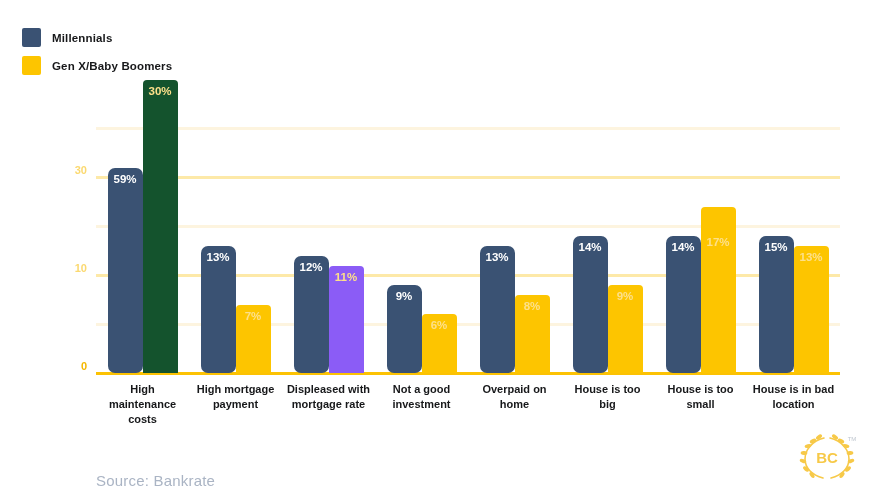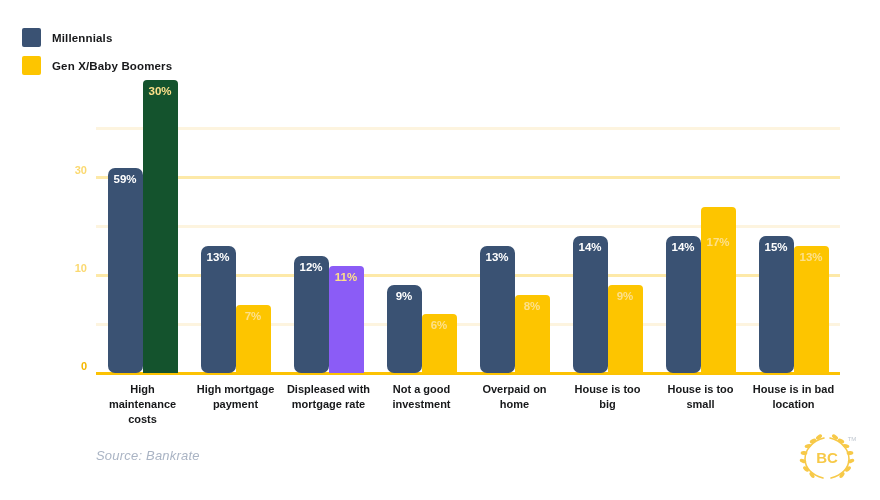--- a/index.html
+++ b/index.html
@@ -147,23 +147,22 @@
     color: #17181a;
     line-height: 1.35;
     padding: 0 4px;
     box-sizing: border-box;
   }
 
   
   .source {
     position: absolute;
     left: 96px;
-    top: 448px;
-    font-size: 13px;
-    font-style: italic;
+    top: 472px;
+    font-size: 15px;
     color: #aab4c4;
     letter-spacing: 0.2px;
   }
 
   
   .logo {
     position: absolute;
     left: 794px;
     top: 428px;
     width: 66px;

